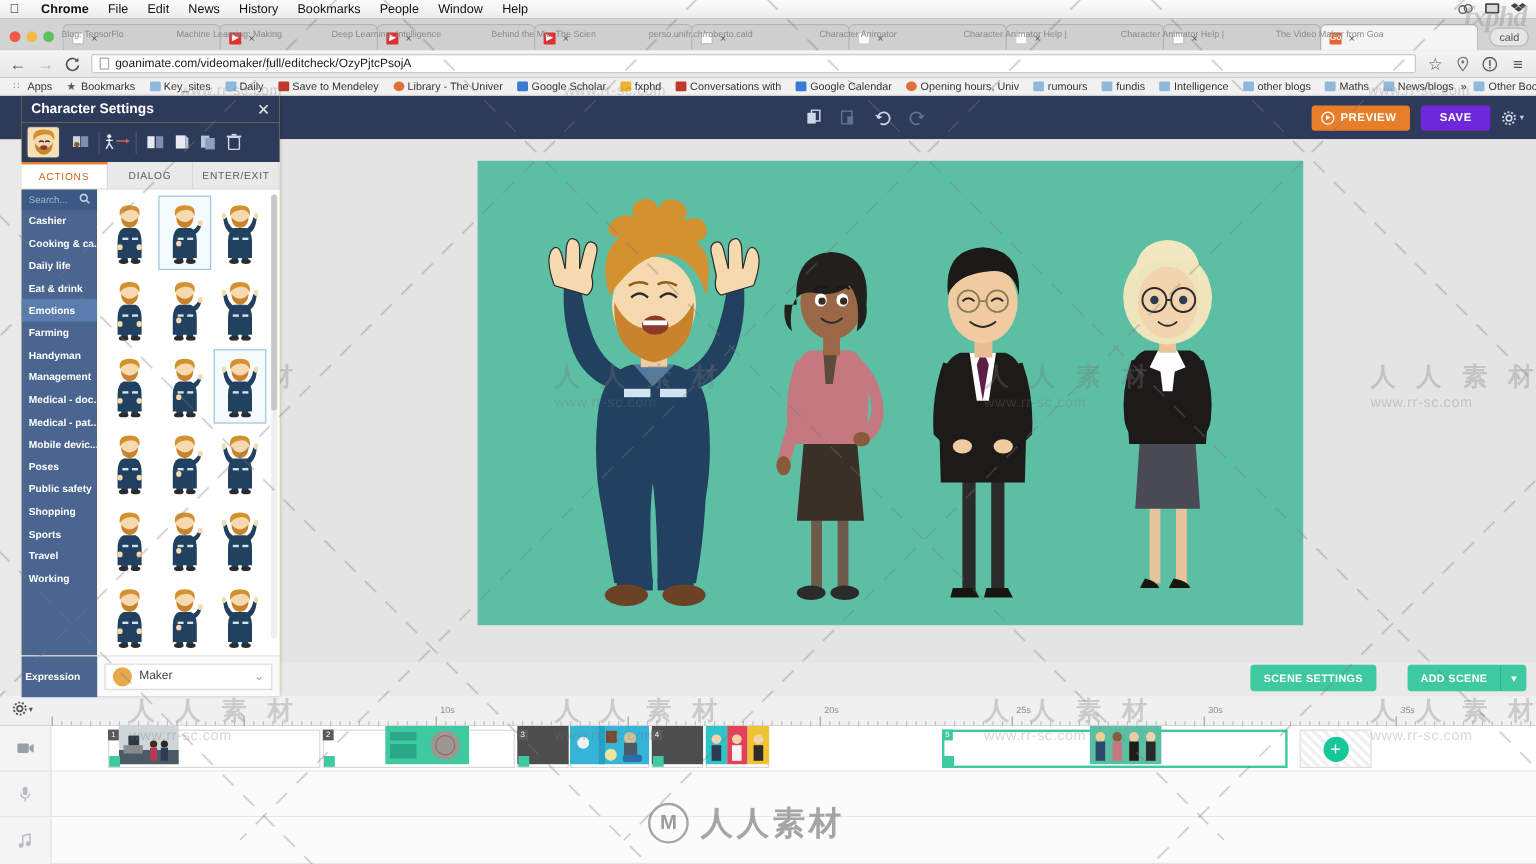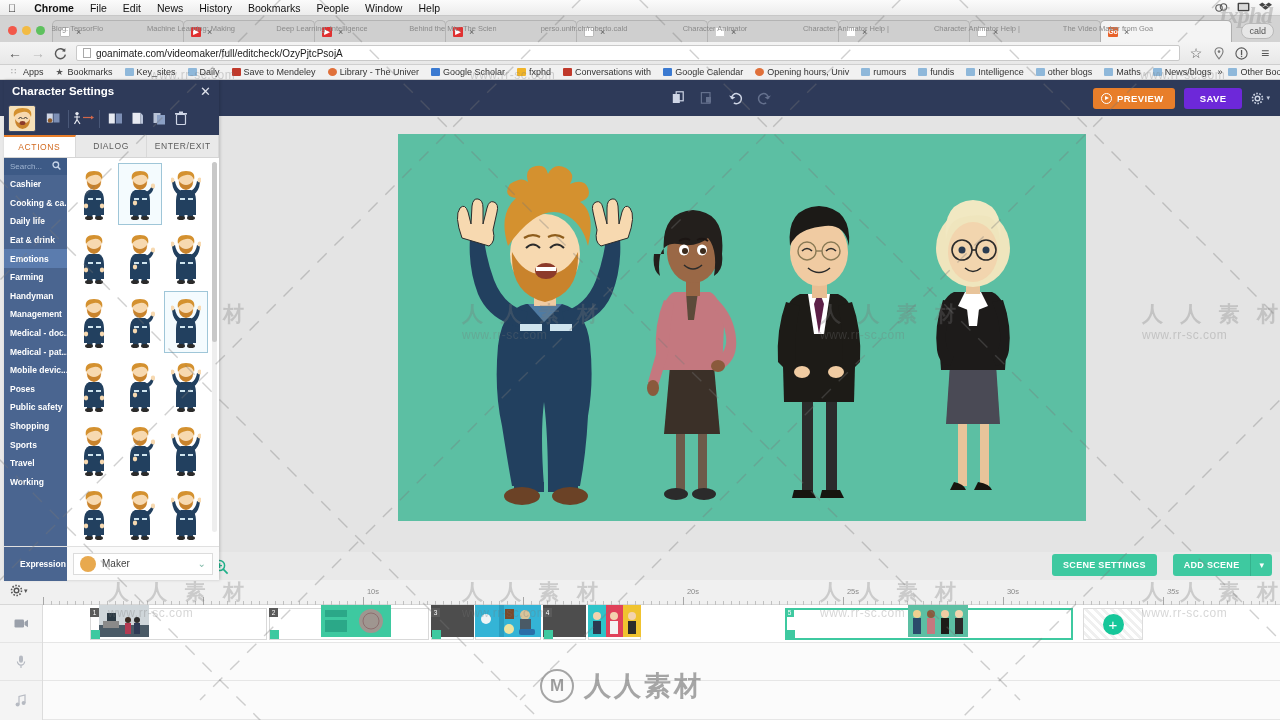--- a/index.html
+++ b/index.html
@@ -137,35 +137,35 @@
   .stage {
     position:absolute; left:183px; top:18px; width:688px; height:387px;
     background:#5cbfa3;
   }
   .zoom-ctl {
     position:absolute; left:211px; top:557px; width:20px; height:20px;
     display:flex;align-items:center;justify-content:center;
   }
 
   
-  .scene-btns { position:absolute; right:8px; top:554px; display:flex; align-items:center; gap:16px;justify-content:center; }
+  .scene-btns { position:absolute; right:8px; top:554px; display:flex; align-items:center; gap:26px;justify-content:center; }
   .btn-scene {
     background:#3ec9a0; color:#fff; font-size:9px; font-weight:bold;
     padding:6px 11px; border-radius:3px; letter-spacing:.3px;
   }
   .btn-addscene-group { display:flex; align-items:stretch; }
   .btn-addscene-group .btn-scene { border-radius:3px 0 0 3px; }
   .btn-caret {
     background:#3ec9a0; color:#fff; font-size:9px; padding:6px 8px;
     border-radius:0 3px 3px 0; border-left:1px solid #35b28d; display:flex;align-items:center;
   }
 
   
   .cs-panel {
-    position:absolute; top:80px; left:4px; width:215px; height:500px;
+    position:absolute; top:80px; left:18px; width:215px; height:500px;
     background:#fde047; z-index:20;
     box-shadow: 1px 0 3px rgba(0,0,0,.18);
   }
   .cs-title {
     height:22px; background:#2e3a59; color:#fff;
     display:flex; align-items:center; padding:0 8px;
     font-size:11.5px; font-weight:bold;
   }
   .cs-title .x { margin-left:auto; font-size:13px; color:#dfe3ec; font-weight:normal; }
   .cs-toolbar {
@@ -217,21 +217,21 @@
   .cs-scroll-track {
     position:absolute; right:2px; top:4px; width:5px; height:370px;
     background:#eee; border-radius:3px;
   }
   .cs-footer {
     height:34px; background:#fafafa; display:flex; align-items:center;
     border-top:1px solid #e0e0e0;
   }
   .cs-footer .exp-label {
     width:63px; height:34px; background:#4a6590; color:#fff;
-    font-size:8.5px; font-weight:bold; display:flex; align-items:center; padding-left:16px;
+    font-size:8.5px; font-weight:bold; display:flex; align-items:center; padding-left:3px;
   }
   .cs-footer .exp-sel {
     flex:1; height:22px; margin:0 6px; background:#fff; border:1px solid #dcdcdc;
     display:flex; align-items:center; gap:6px; padding:0 6px; font-size:10px; color:#444;
   }
   .exp-thumb { width:16px;height:16px;border-radius:50%;background:#e8a94e; }
   .exp-caret { margin-left:auto; color:#7fb9a7; font-size:10px; }
 
   
   .tl-ruler {

